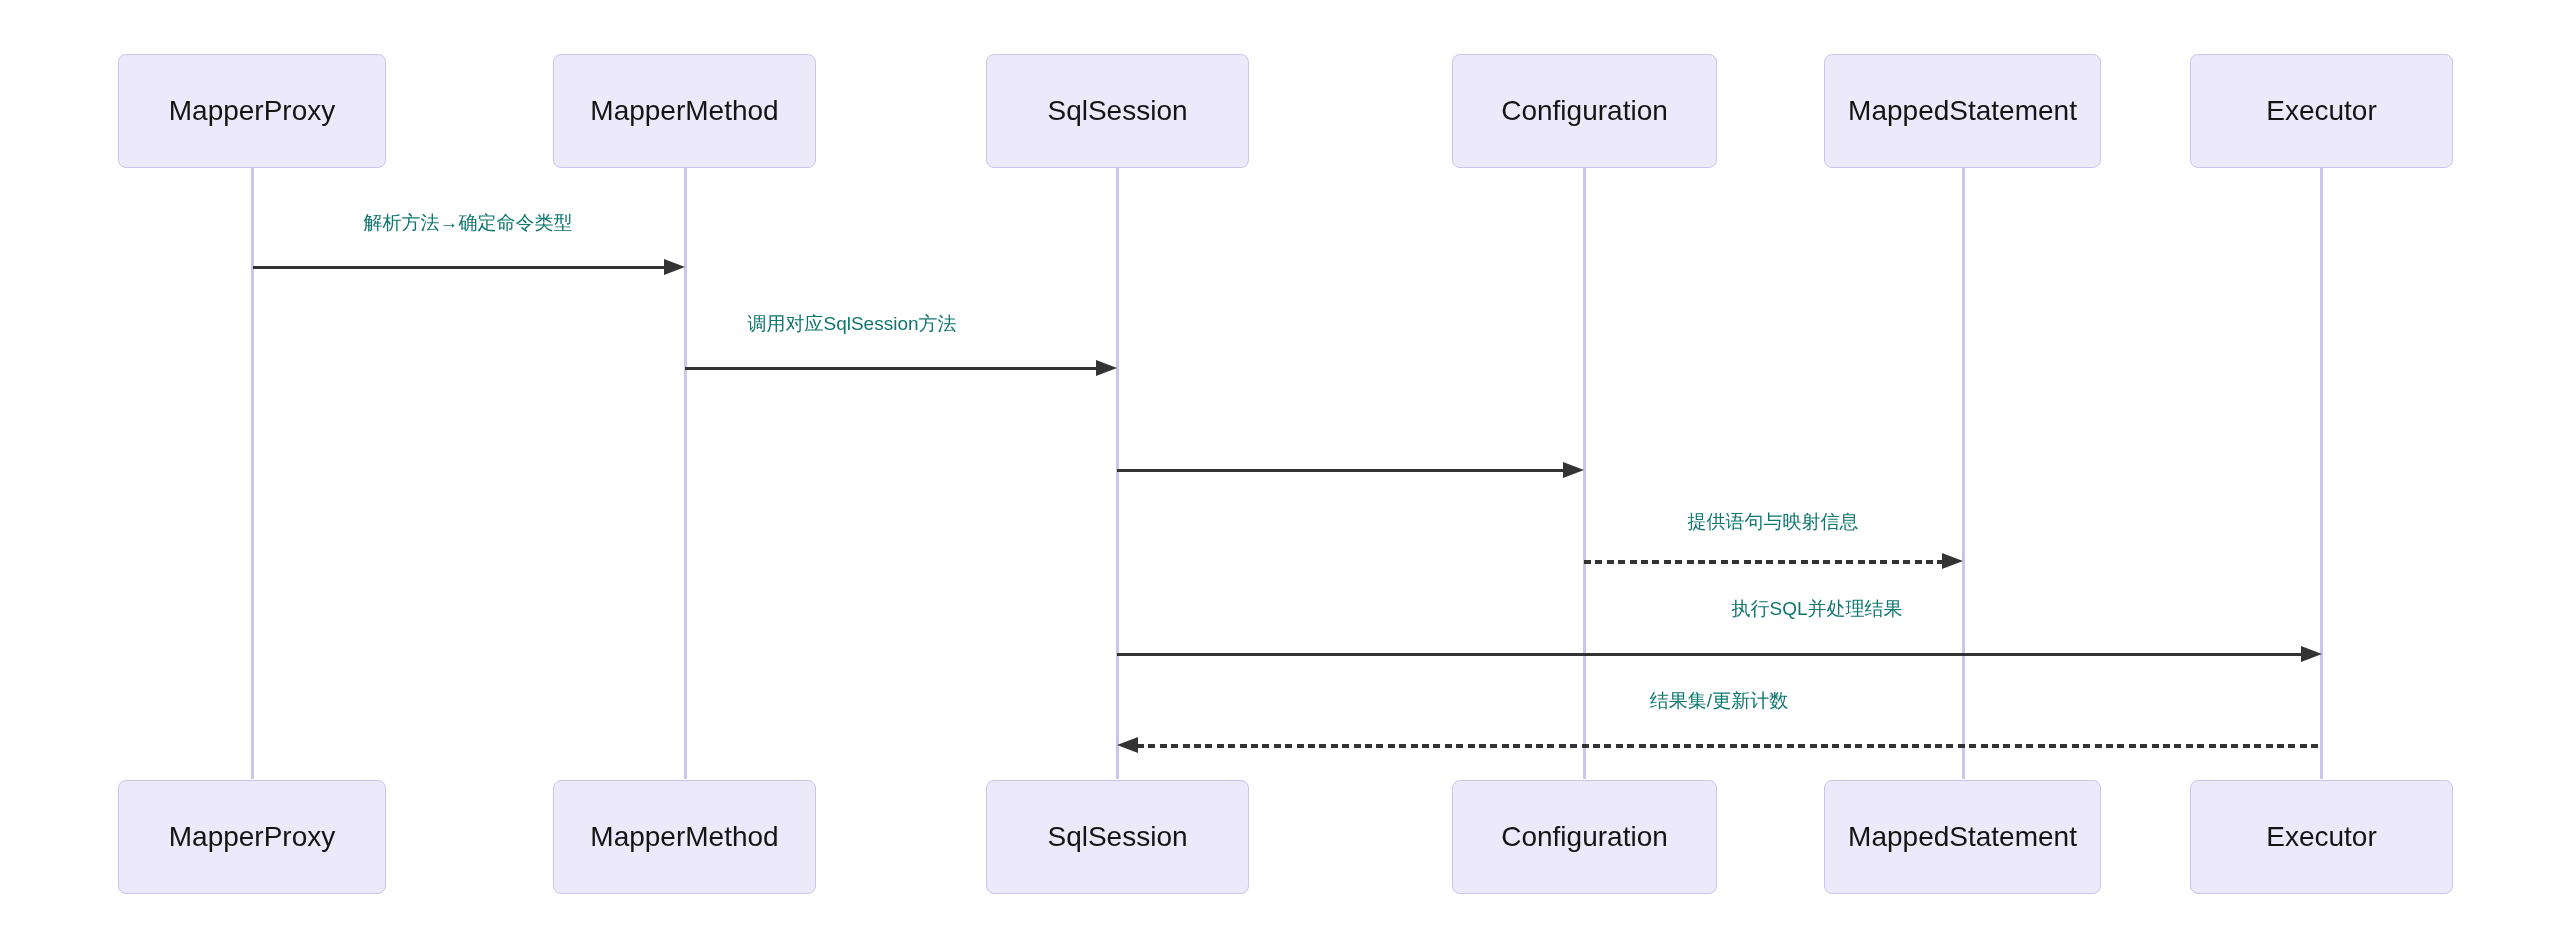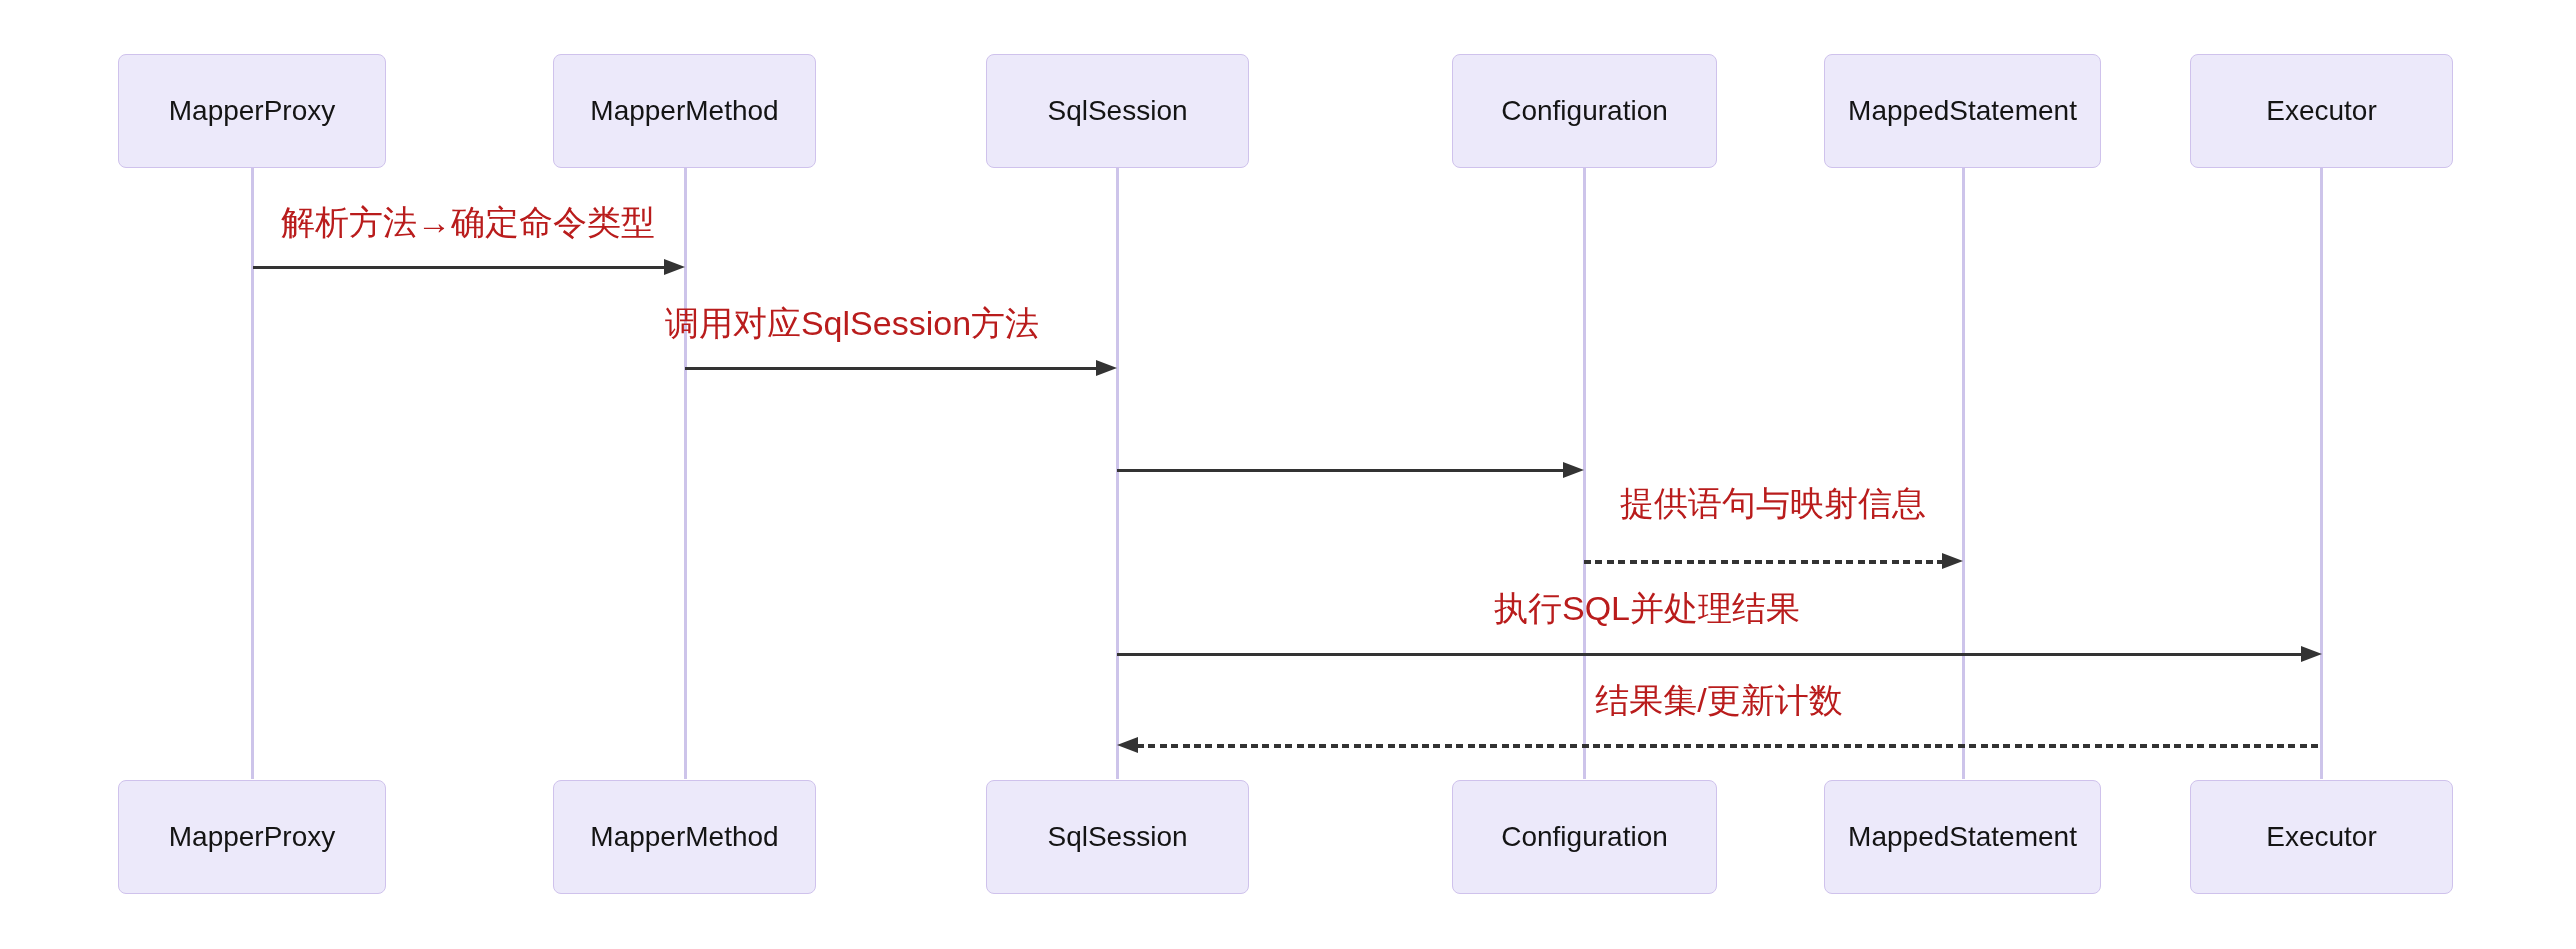--- a/index.html
+++ b/index.html
@@ -28,24 +28,24 @@
     position: absolute;
     width: 2.6px;
     top: 168px;
     height: 611px;
     background: #CDC4EA;
   }
   .msg-label {
     position: absolute;
     transform: translateX(-50%);
     white-space: nowrap;
-    font-size: 34px;
+    font-size: 19px;
     line-height: 39px;
     height: 39px;
-    color: #b91c1c;
+    color: #0f766e;
   }
   .msg-line-solid {
     position: absolute;
     height: 0;
     border-top: 3.5px solid #333333;
   }
   .msg-line-dashed {
     position: absolute;
     height: 3.5px;
     background: repeating-linear-gradient(90deg, #333333 0 7px, transparent 7px 11.4px);
@@ -119,25 +119,25 @@
   <div class="msg-line-solid" style="left:253px; top:266px; width:413px"></div>
   <div class="arrow-right" style="left:664px; top:259px"></div>
 
   <div class="msg-label" style="left:852px; top:304px">调用对应SqlSession方法</div>
   <div class="msg-line-solid" style="left:685px; top:367px; width:413px"></div>
   <div class="arrow-right" style="left:1096px; top:360px"></div>
 
   <div class="msg-line-solid" style="left:1117px; top:469px; width:447px"></div>
   <div class="arrow-right" style="left:1563px; top:462px"></div>
 
-  <div class="msg-label" style="left:1773px; top:484px">提供语句与映射信息</div>
+  <div class="msg-label" style="left:1773px; top:502px">提供语句与映射信息</div>
   <div class="msg-line-dashed" style="left:1584px; top:560px; width:360px"></div>
   <div class="arrow-right" style="left:1942px; top:553px"></div>
 
-  <div class="msg-label" style="left:1647px; top:589px">执行SQL并处理结果</div>
+  <div class="msg-label" style="left:1817px; top:589px">执行SQL并处理结果</div>
   <div class="msg-line-solid" style="left:1117px; top:653px; width:1185px"></div>
   <div class="arrow-right" style="left:2301px; top:646px"></div>
 
   <div class="msg-label" style="left:1719px; top:681px">结果集/更新计数</div>
   <div class="msg-line-dashed" style="left:1137px; top:744px; width:1185px"></div>
   <div class="arrow-left" style="left:1117px; top:737px"></div>
 
 </div>
 
 

